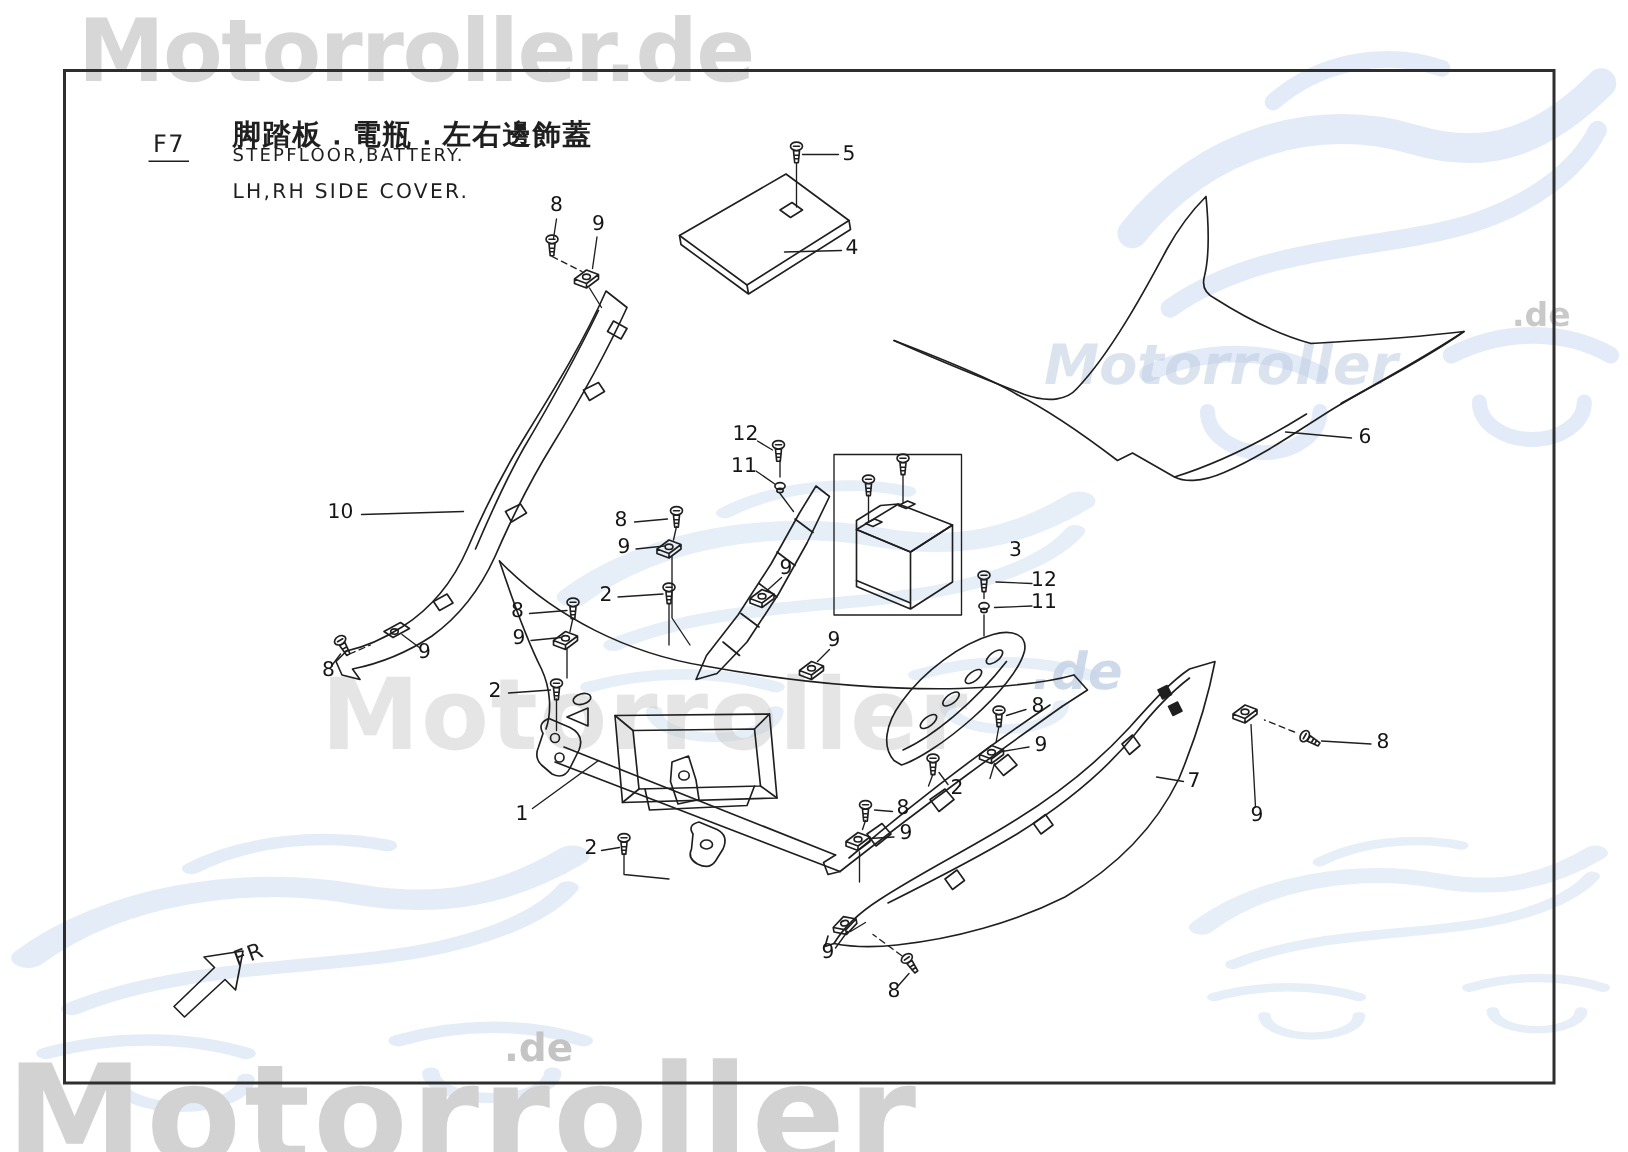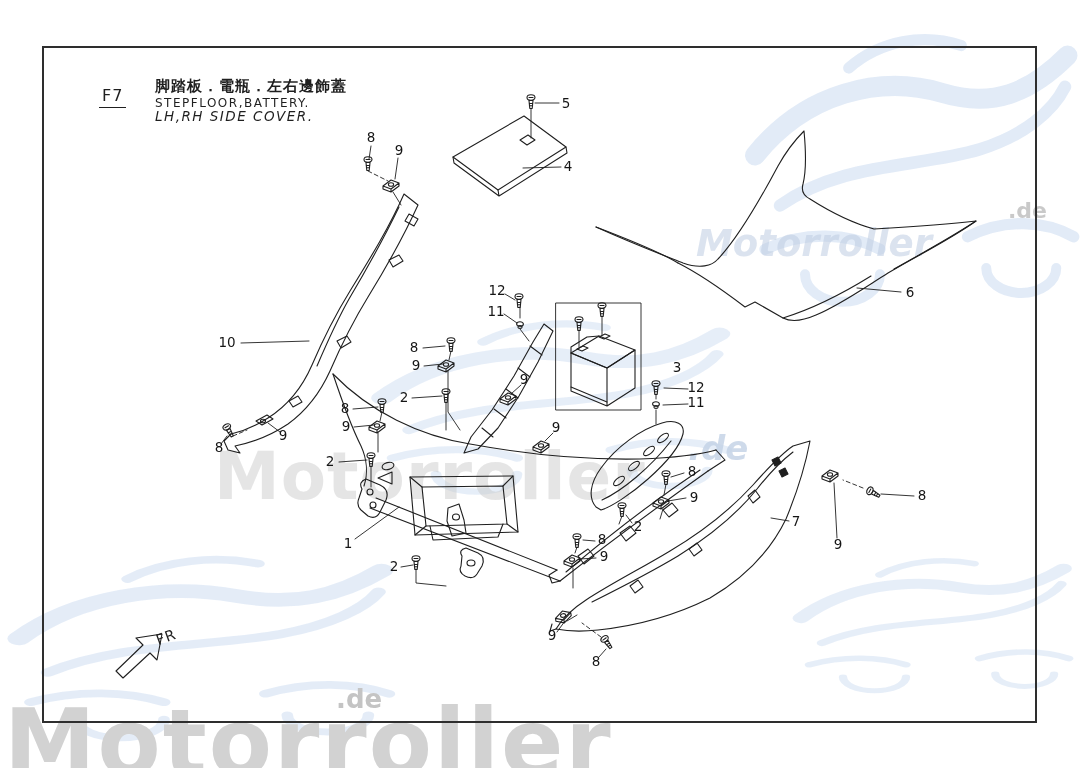--- a/index.html
+++ b/index.html
@@ -14,23 +14,23 @@
   .wm-mid-de{left:688px;top:428px;font-size:34px;font-style:italic;color:#c3d2e6;opacity:.8;}
   .wm-bottom{left:4px;top:690px;font-size:92px;color:#d2d2d2;letter-spacing:2px;}
   .wm-bottom-de{left:336px;top:684px;font-size:26px;color:#c4c4c4;}
   .sketch{position:absolute;left:0;top:0;pointer-events:none;}
   
   .frame{position:absolute;left:42px;top:46px;width:995px;height:677px;
          border:2px solid #2e2e2e;box-sizing:border-box;background:transparent;}
   
   .hdr{position:absolute;z-index:6;}
   .fig-code{left:99px;top:86px;font-size:16px;letter-spacing:1px;border-bottom:1.6px solid #1f1f1f;padding:0 3px 2px 3px;}
-  .title-zh{left:155px;top:77px;font-size:15px;font-weight:bold;letter-spacing:1px;}
+  .title-zh{left:155px;top:77px;font-size:19px;font-weight:bold;letter-spacing:1px;}
   .title-en1{left:155px;top:96px;font-size:12px;letter-spacing:1.5px;}
-  .title-en2{left:155px;top:108px;font-size:13.5px;letter-spacing:1.5px;font-style:italic;}
+  .title-en2{left:155px;top:120px;font-size:13.5px;letter-spacing:1.5px;}
   
   .drawing{position:absolute;left:0;top:0;z-index:4;}
   .drawing path,.drawing ellipse,.drawing rect,.drawing line{vector-effect:non-scaling-stroke;}
   
   .callout{position:absolute;transform:translate(-50%,-55%);font-size:13.5px;z-index:7;
            line-height:1;color:#151515;letter-spacing:0;}
   
   .fr-label{position:absolute;left:156px;top:629px;font-size:14.5px;z-index:7;
             transform:rotate(-20deg);letter-spacing:1px;}
 </style>
@@ -50,20 +50,21 @@
         <path d="M60,205 a30,22 0 1 0 60,0" stroke-width="8"></path>
         <path d="M205,200 a28,20 0 1 0 56,0" stroke-width="8"></path>
       </g>
     </defs>
     <use href="#moto" transform="translate(730,18) scale(1.25)" opacity="0.6"></use>
     <use href="#moto" transform="translate(355,310) scale(1.35,0.8)" opacity="0.5"></use>
     <use href="#moto" transform="translate(-10,545) scale(1.45,0.85)" opacity="0.55"></use>
     <use href="#moto" transform="translate(780,550) scale(1.05,0.62)" opacity="0.5"></use>
   </svg>
 
+  <div class="wm wm-top">Motorroller.de</div>
   <div class="wm wm-mid-blue">Motorroller</div>
   <div class="wm wm-corner-de">.de</div>
   <div class="wm wm-mid-gray">Motorroller</div>
   <div class="wm wm-mid-de">.de</div>
   <div class="wm wm-bottom">Motorroller</div>
   <div class="wm wm-bottom-de">.de</div>
 
   <div class="frame"></div>
 
   <div class="hdr fig-code" style="position:absolute;">F7</div>

